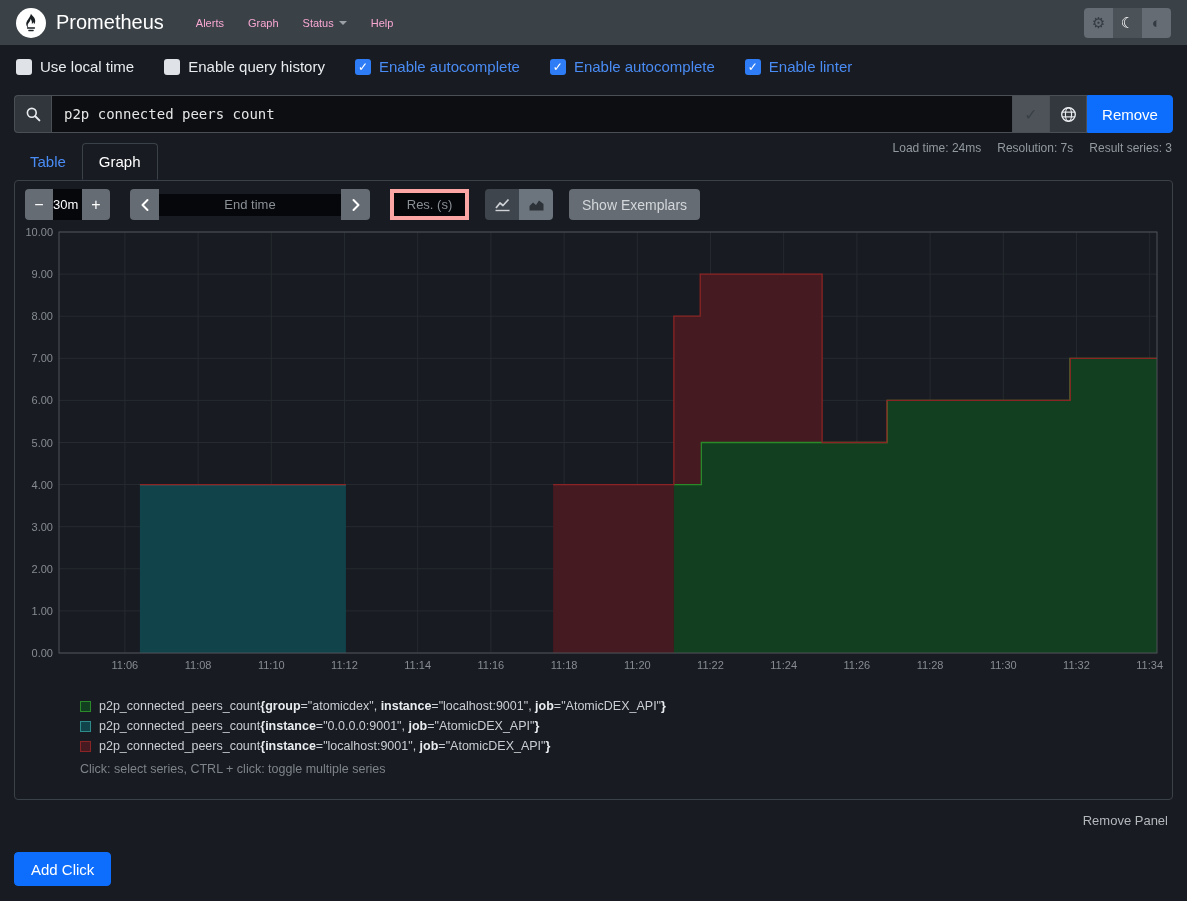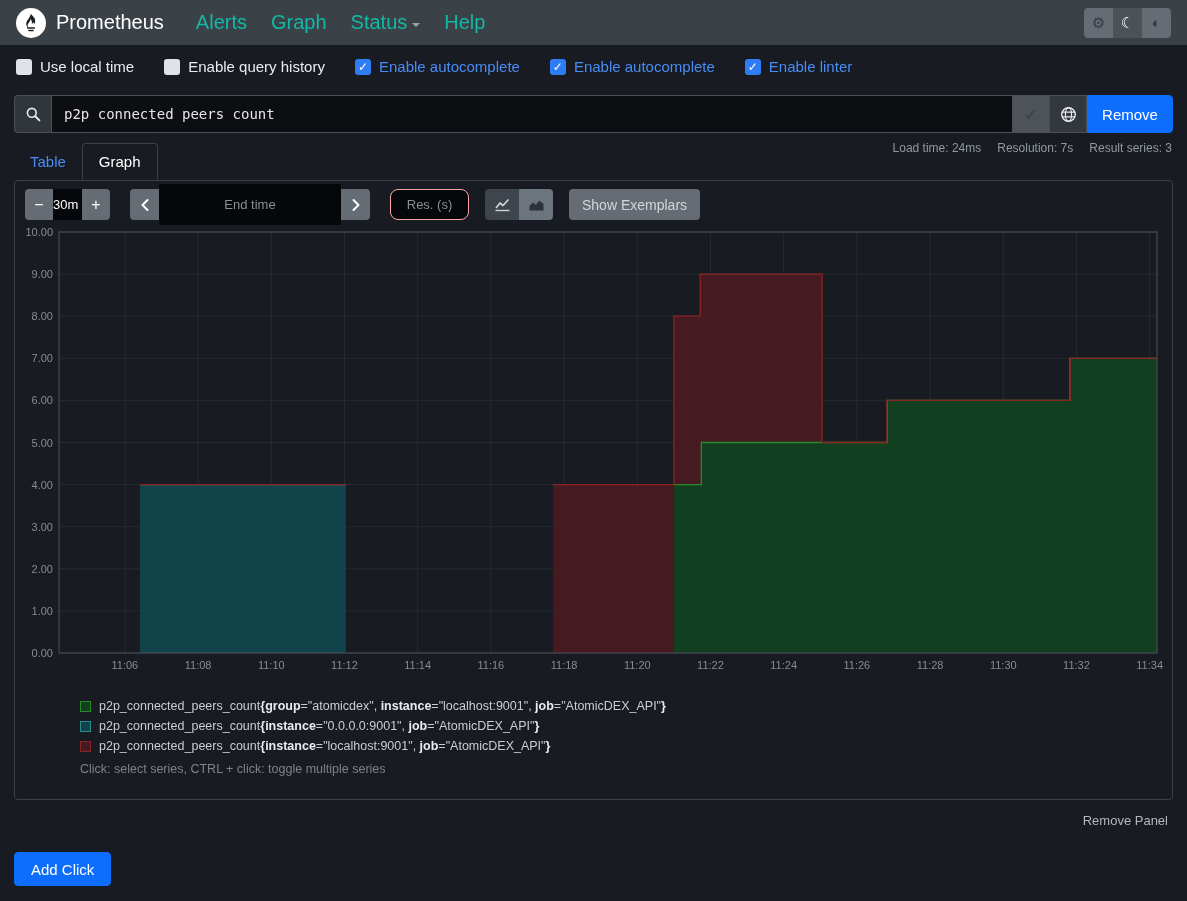--- a/index.html
+++ b/index.html
@@ -9,21 +9,21 @@
           font-family:"Liberation Sans", sans-serif; color:#e9ecef; overflow:hidden; }
 
   
   .navbar { position:absolute; left:0; top:0; width:1187px; height:45px; background:#3a4147;
             display:flex; align-items:center; padding:0 16px; }
   .brand { display:flex; align-items:center; gap:10px; margin-right:22px; }
   .logo { width:30px; height:30px; border-radius:50%; background:#ffffff; display:flex;
           align-items:center; justify-content:center; }
   .brand-name { font-size:20px; color:#ffffff; }
   .nav-items { display:flex; list-style:none; align-items:center; gap:4px; flex:1; }
-  .nav-items a { color:#14b8a6; text-decoration:none; font-size:20px; padding:8px 10px; display:block; }
+  .nav-items a { color:#f9a8d4; text-decoration:none; font-size:11px; padding:8px 10px; display:block; }
   .caret { display:inline-block; margin-left:5px; vertical-align:2px;
            border-left:4px solid transparent; border-right:4px solid transparent;
            border-top:4px solid #9ca1a7; }
   .theme-group { display:flex; }
   .theme-btn { width:29px; height:30px; border:none; display:flex; align-items:center;
                justify-content:center; cursor:pointer; background:#656c74; color:#343a40;
                font-size:15px; padding:0; }
   .theme-btn:first-child { border-radius:4px 0 0 4px; }
   .theme-btn:last-child  { border-radius:0 4px 4px 0; }
   .theme-btn.active { background:#4b5258; color:#ffffff; }
@@ -59,23 +59,23 @@
 
   
   .panel { position:absolute; left:14px; top:180px; width:1159px; height:620px;
            border:1px solid #3b4149; border-radius:4px; }
   .controls { position:absolute; left:10px; top:8px; display:flex; align-items:center; height:31px; }
   .ctl-btn { height:31px; border:none; background:#656c74; color:#fff; cursor:pointer;
              display:flex; align-items:center; justify-content:center; font-size:16px; padding:0; }
   .grp-l { border-radius:4px 0 0 4px; } .grp-r { border-radius:0 4px 4px 0; }
   .dur-input { width:29px; height:31px; background:#05070b; border:none; color:#fff; text-align:left;
                font-size:13px; outline:none; }
-  .time-input { width:182px; height:41px; background:#05070b; border:none; color:#9aa0a6;
+  .time-input { width:182px; height:22px; background:#05070b; border:none; color:#9aa0a6;
                 text-align:center; font-size:13px; outline:none; }
-  .res-input { width:79px; height:31px; background:#05070b; border:1px solid #fca5a5; border-radius:8px;
+  .res-input { width:79px; height:31px; background:#05070b; border:4px solid #fca5a5; border-radius:0;
                color:#9aa0a6; text-align:center; font-size:13px; outline:none; }
   .res-input::placeholder, .time-input::placeholder, .dur-input::placeholder { color:#8a9096; }
   .toggle-btn { width:34px; height:31px; border:none; cursor:pointer; display:flex;
                 align-items:center; justify-content:center; padding:0; }
   .toggle-line { background:#3f454c; border-radius:4px 0 0 4px; }
   .toggle-stack { background:#6c757d; border-radius:0 4px 4px 0; }
   .exemplars-btn { height:31px; padding:0 13px; background:#656c74; border:none; border-radius:4px;
                    color:#d3d7da; font-size:14px; cursor:pointer;text-align:center; }
   .sp20 { width:20px; } .sp16 { width:16px; }
 

